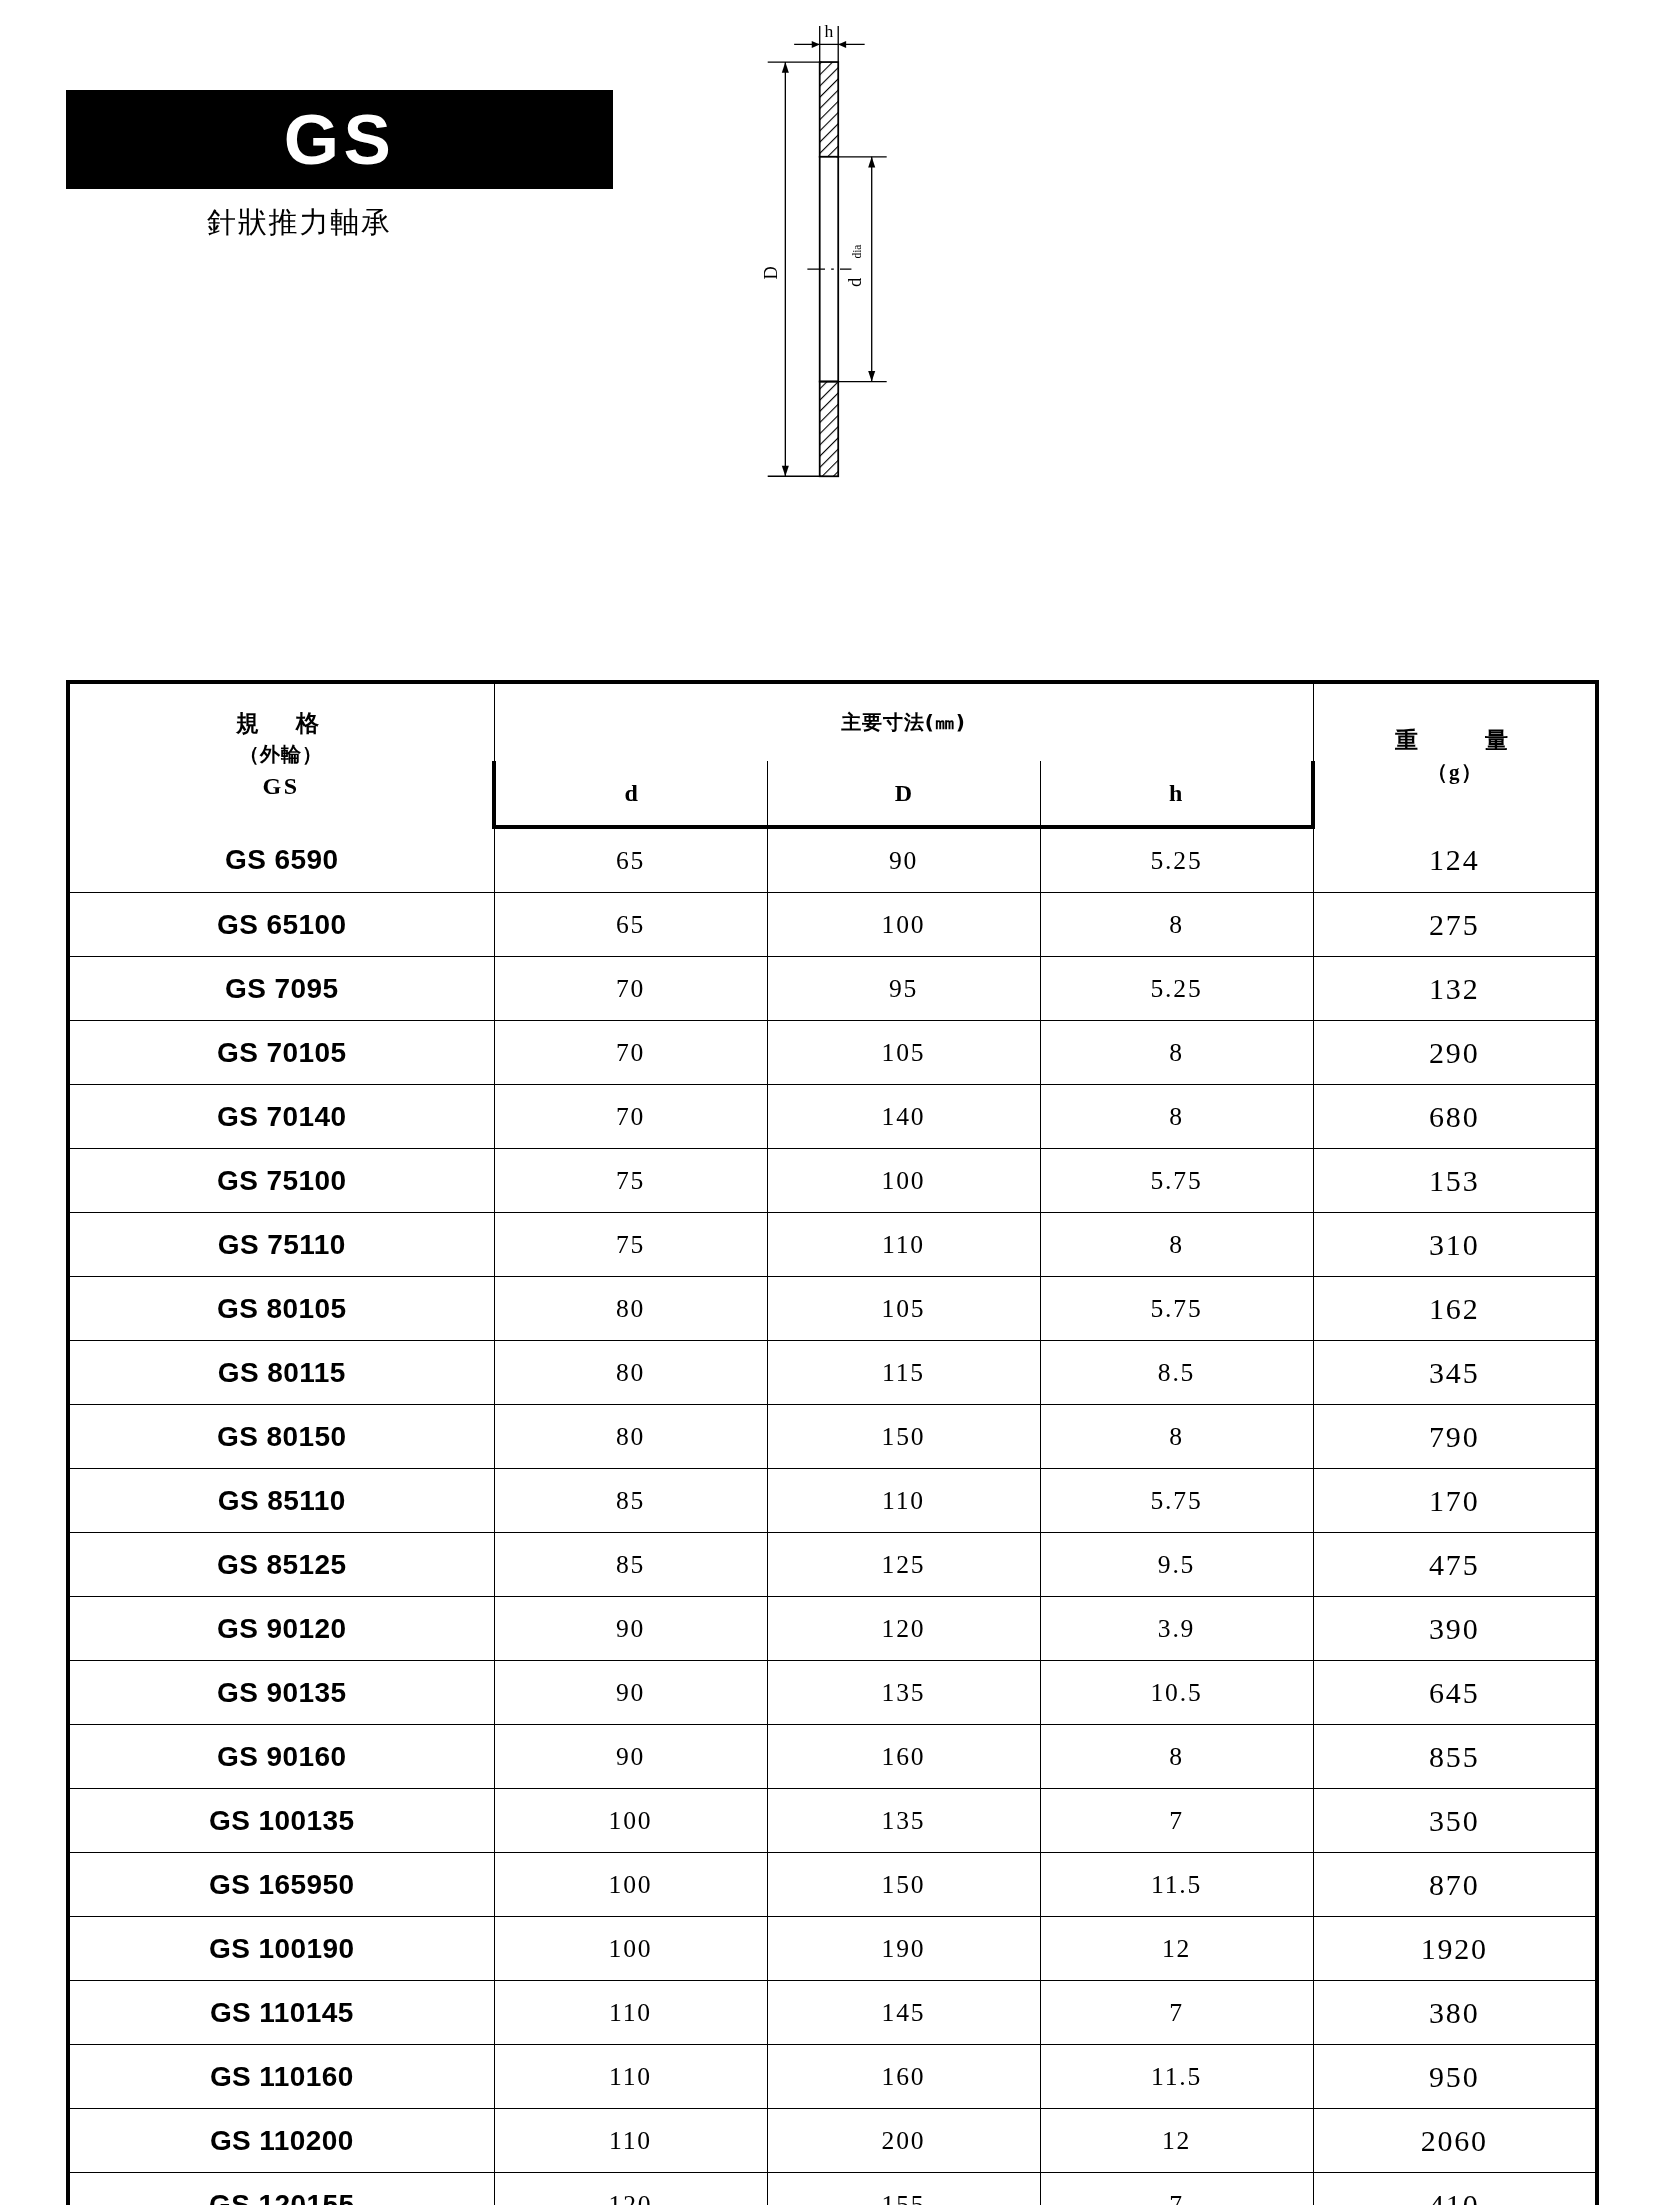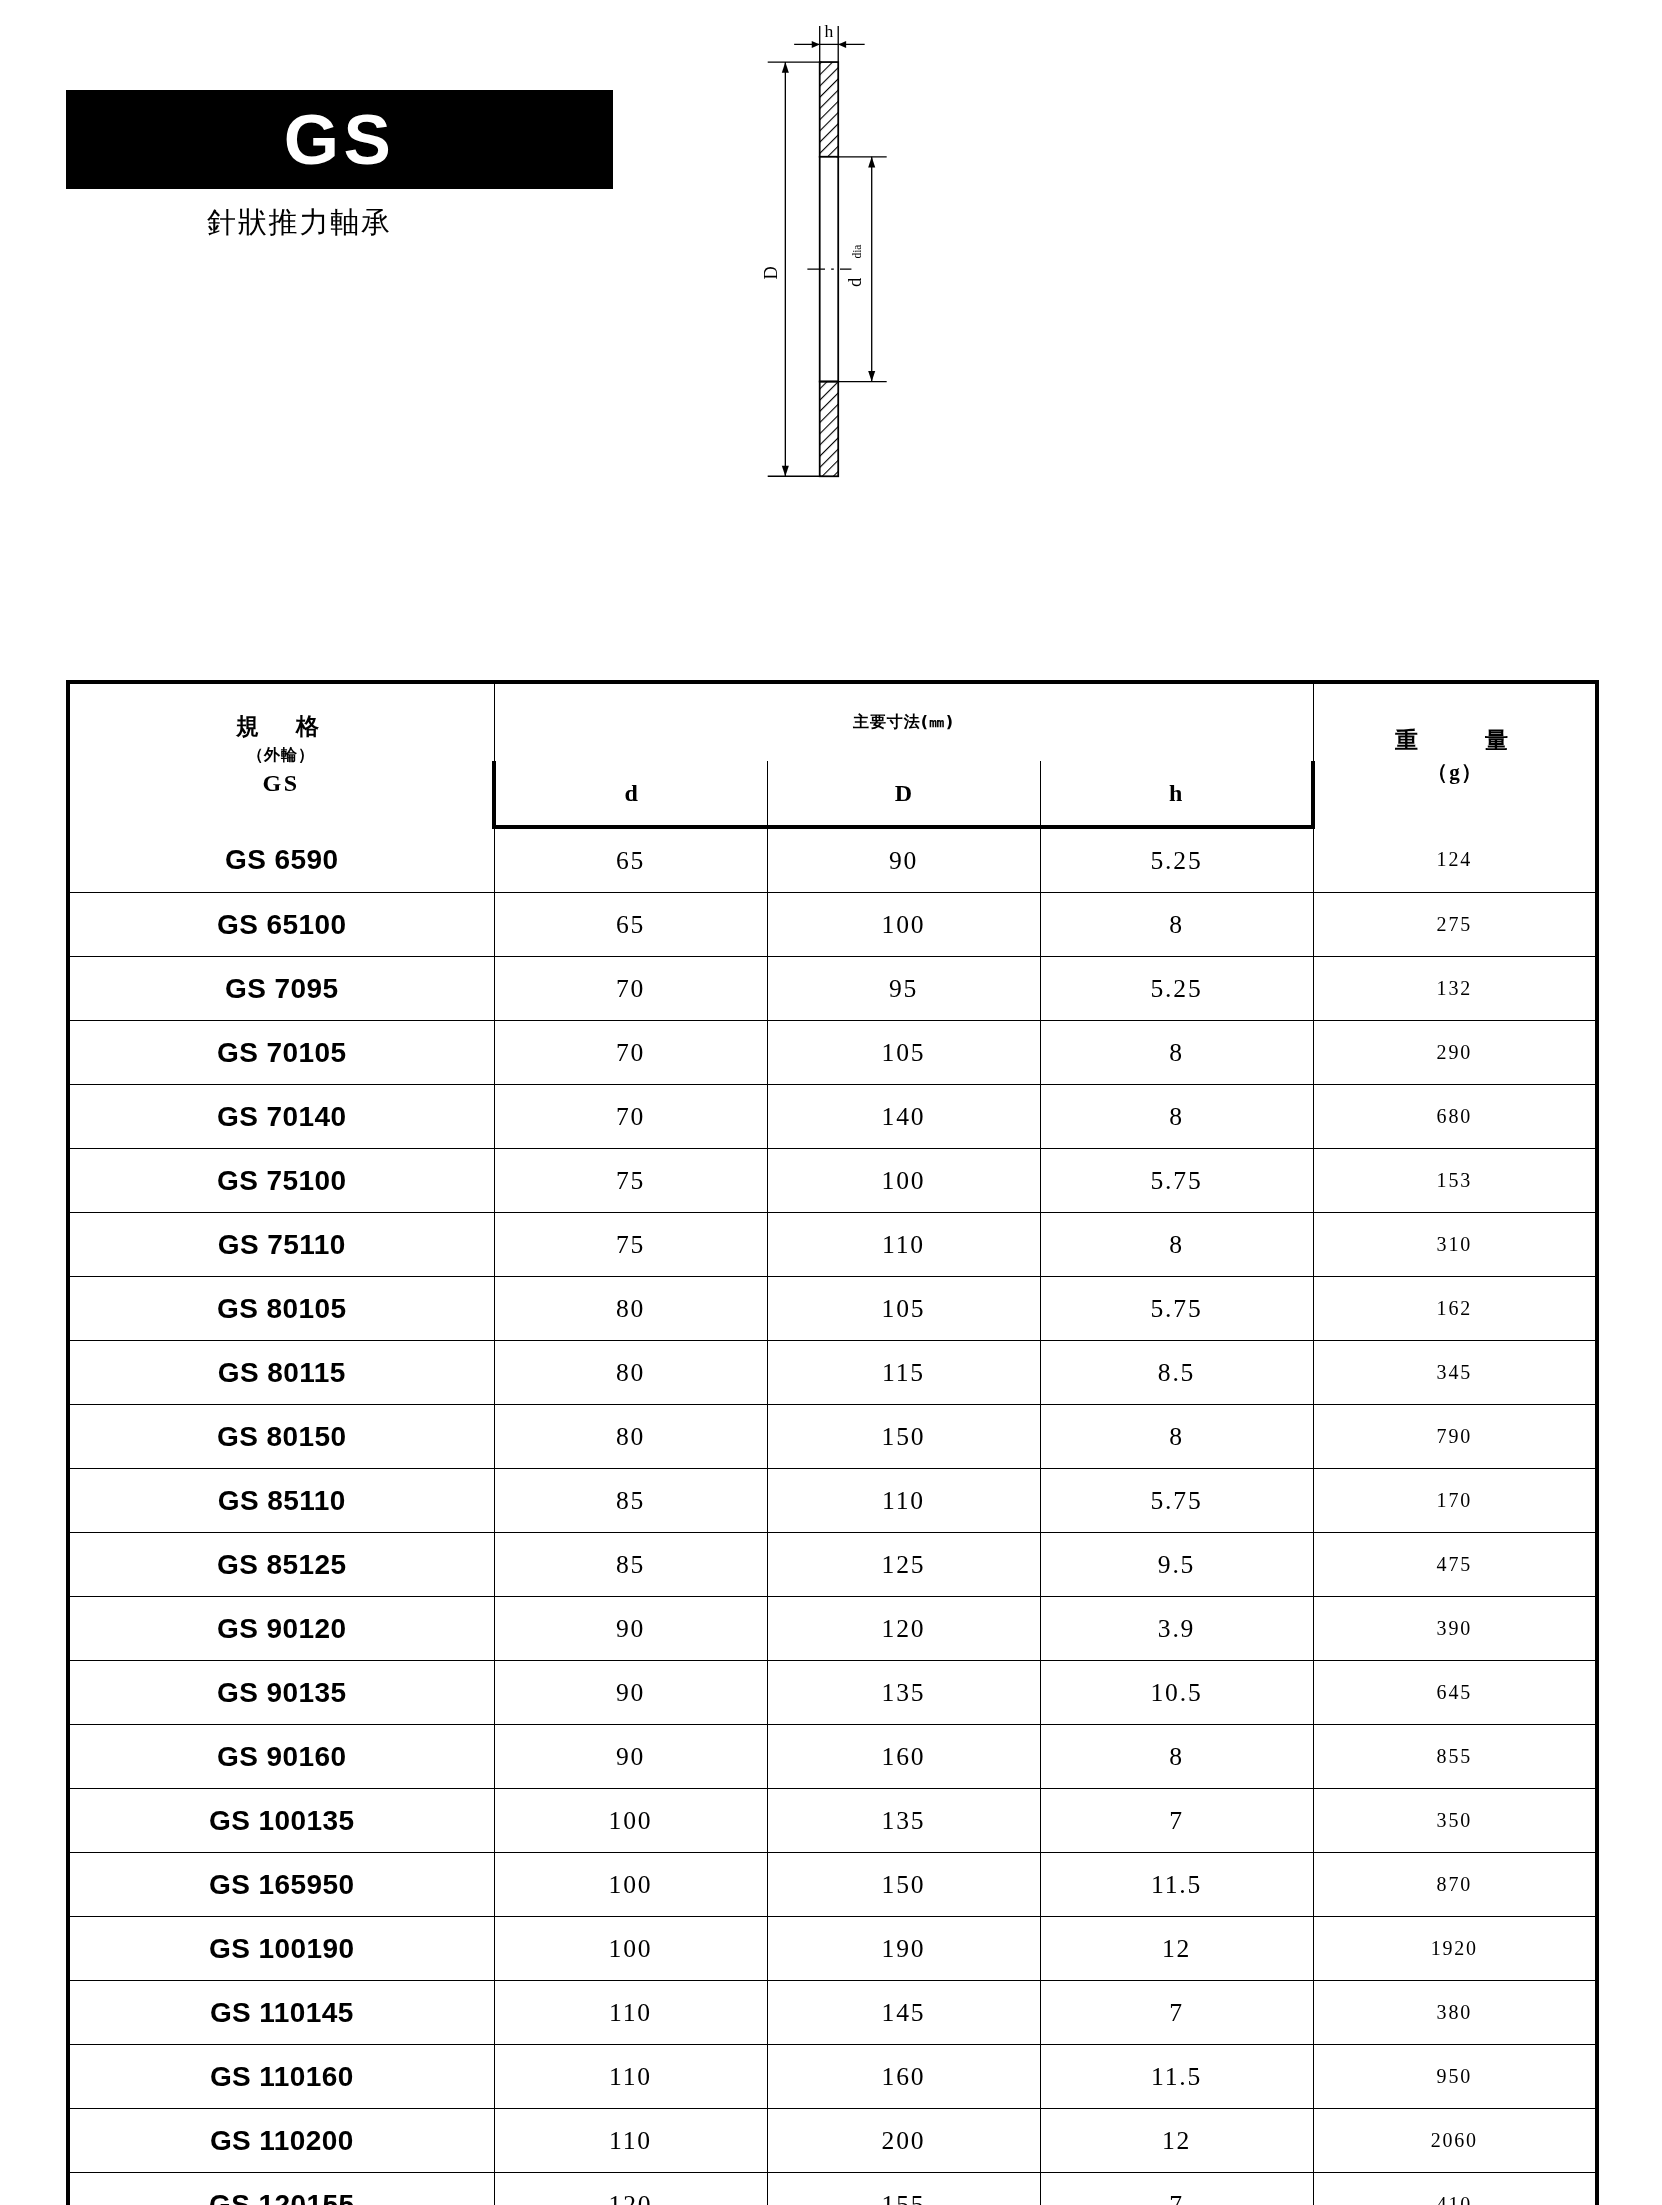--- a/index.html
+++ b/index.html
@@ -112,21 +112,21 @@
   table.spec th:last-child, table.spec td:last-child { border-right: 4px solid #000; }
 
   .hdr-cjk {
     font-family: "DejaVu Sans", sans-serif;
     font-size: 23px;
     letter-spacing: 7px;
     white-space: nowrap;
   }
   .hdr-cjk-small {
     font-family: "DejaVu Sans", sans-serif;
-    font-size: 16px;
+    font-size: 20px;
     letter-spacing: 0.9px;
     white-space: nowrap;
   }
   .hdr-gs {
     font-family: "Liberation Serif", serif;
     font-weight: bold;
     font-size: 24px;
     letter-spacing: 2.6px;
   }
   .hdr-sym {
@@ -150,21 +150,21 @@
     height: 63px;
   }
   td.num {
     font-family: "Liberation Serif", serif;
     font-size: 25.6px;
     letter-spacing: 1.8px;
     height: 63px;
   }
   td.wt {
     font-family: "Liberation Serif", serif;
-    font-size: 20px;
+    font-size: 30px;
     letter-spacing: 1.8px;
     height: 63px;
     padding-bottom: 9.7px;
   }
   .stack2 {
     display: flex;
     flex-direction: column;
     align-items: center;
     justify-content: center;
     line-height: 1.45;

